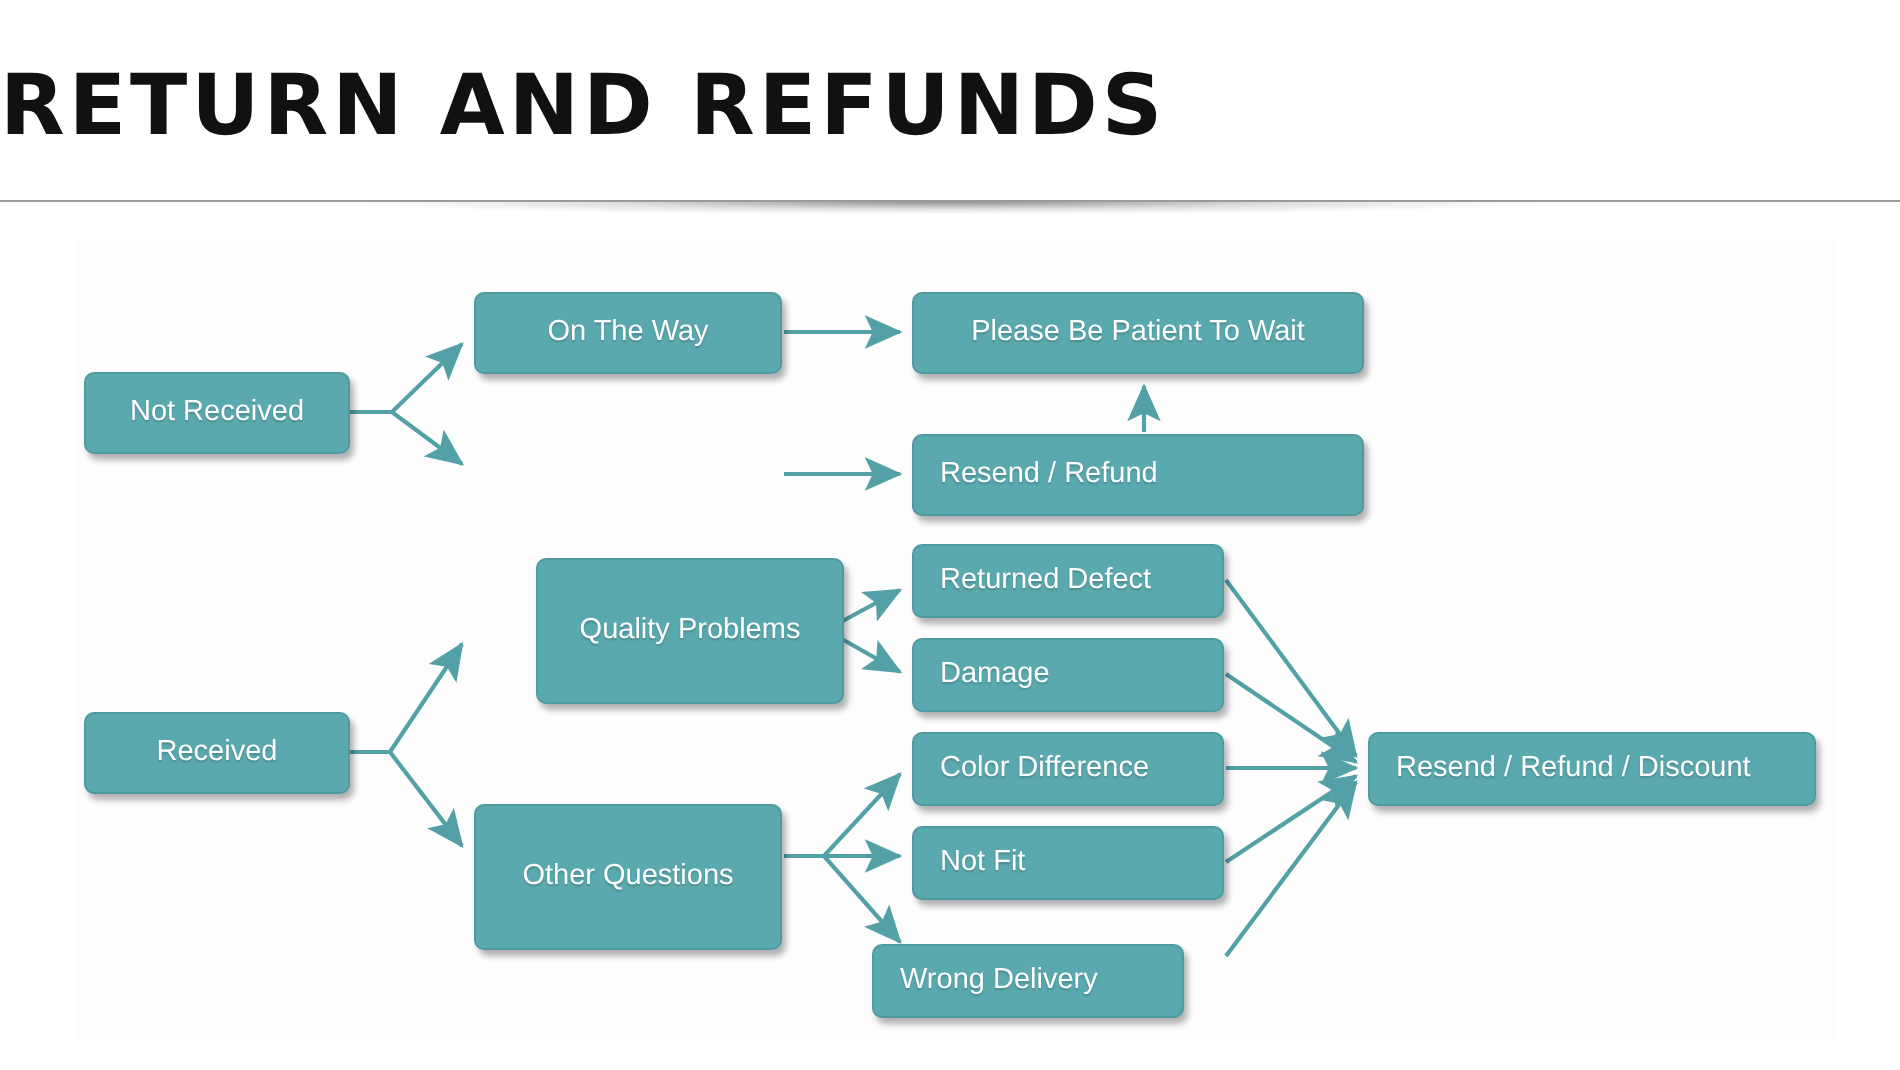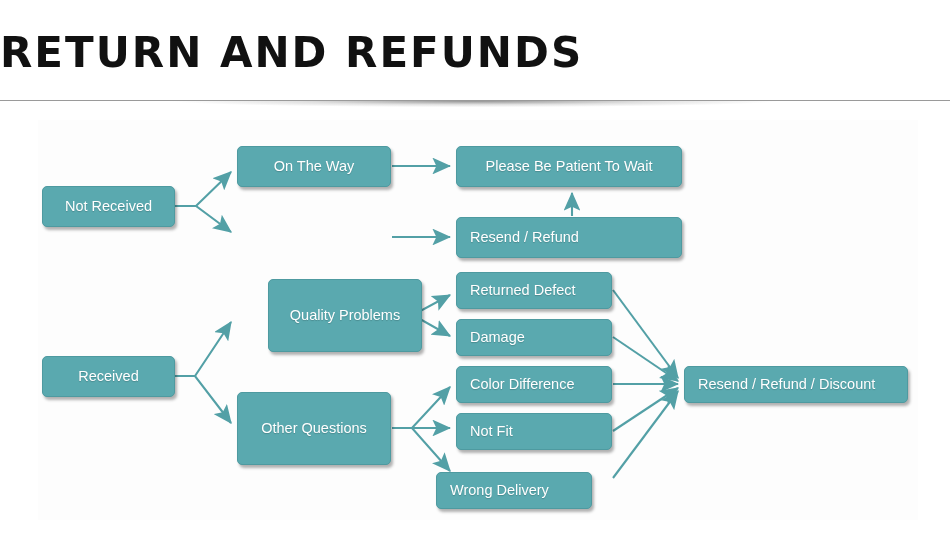--- a/index.html
+++ b/index.html
@@ -149,21 +149,21 @@
     </div>
   <div class="node center" style="left:42px;  top:246px; width:133px; height:41px;">
       <span>Received</span>
     </div>
   <div class="node leftalign" style="left:456px; top:107px; width:226px; height:41px;">
       <span>Resend / Refund</span>
     </div>
   <div class="node center" style="left:237px; top:169px; width:154px; height:73px;margin-left:31px;">
       <span>Quality Problems</span>
     </div>
-  <div class="node center" style="left:237px; top:282px; width:154px; height:73px;">
+  <div class="node center" style="left:237px; top:292px; width:154px; height:73px;">
       <span>Other Questions</span>
     </div>
   <div class="node leftalign" style="left:456px; top:162px; width:156px; height:37px;">
       <span>Returned Defect</span>
     </div>
   <div class="node leftalign" style="left:456px; top:209px; width:156px; height:37px;">
       <span>Damage</span>
     </div>
   <div class="node leftalign" style="left:456px; top:256px; width:156px; height:37px;">
       <span>Color Difference</span>

